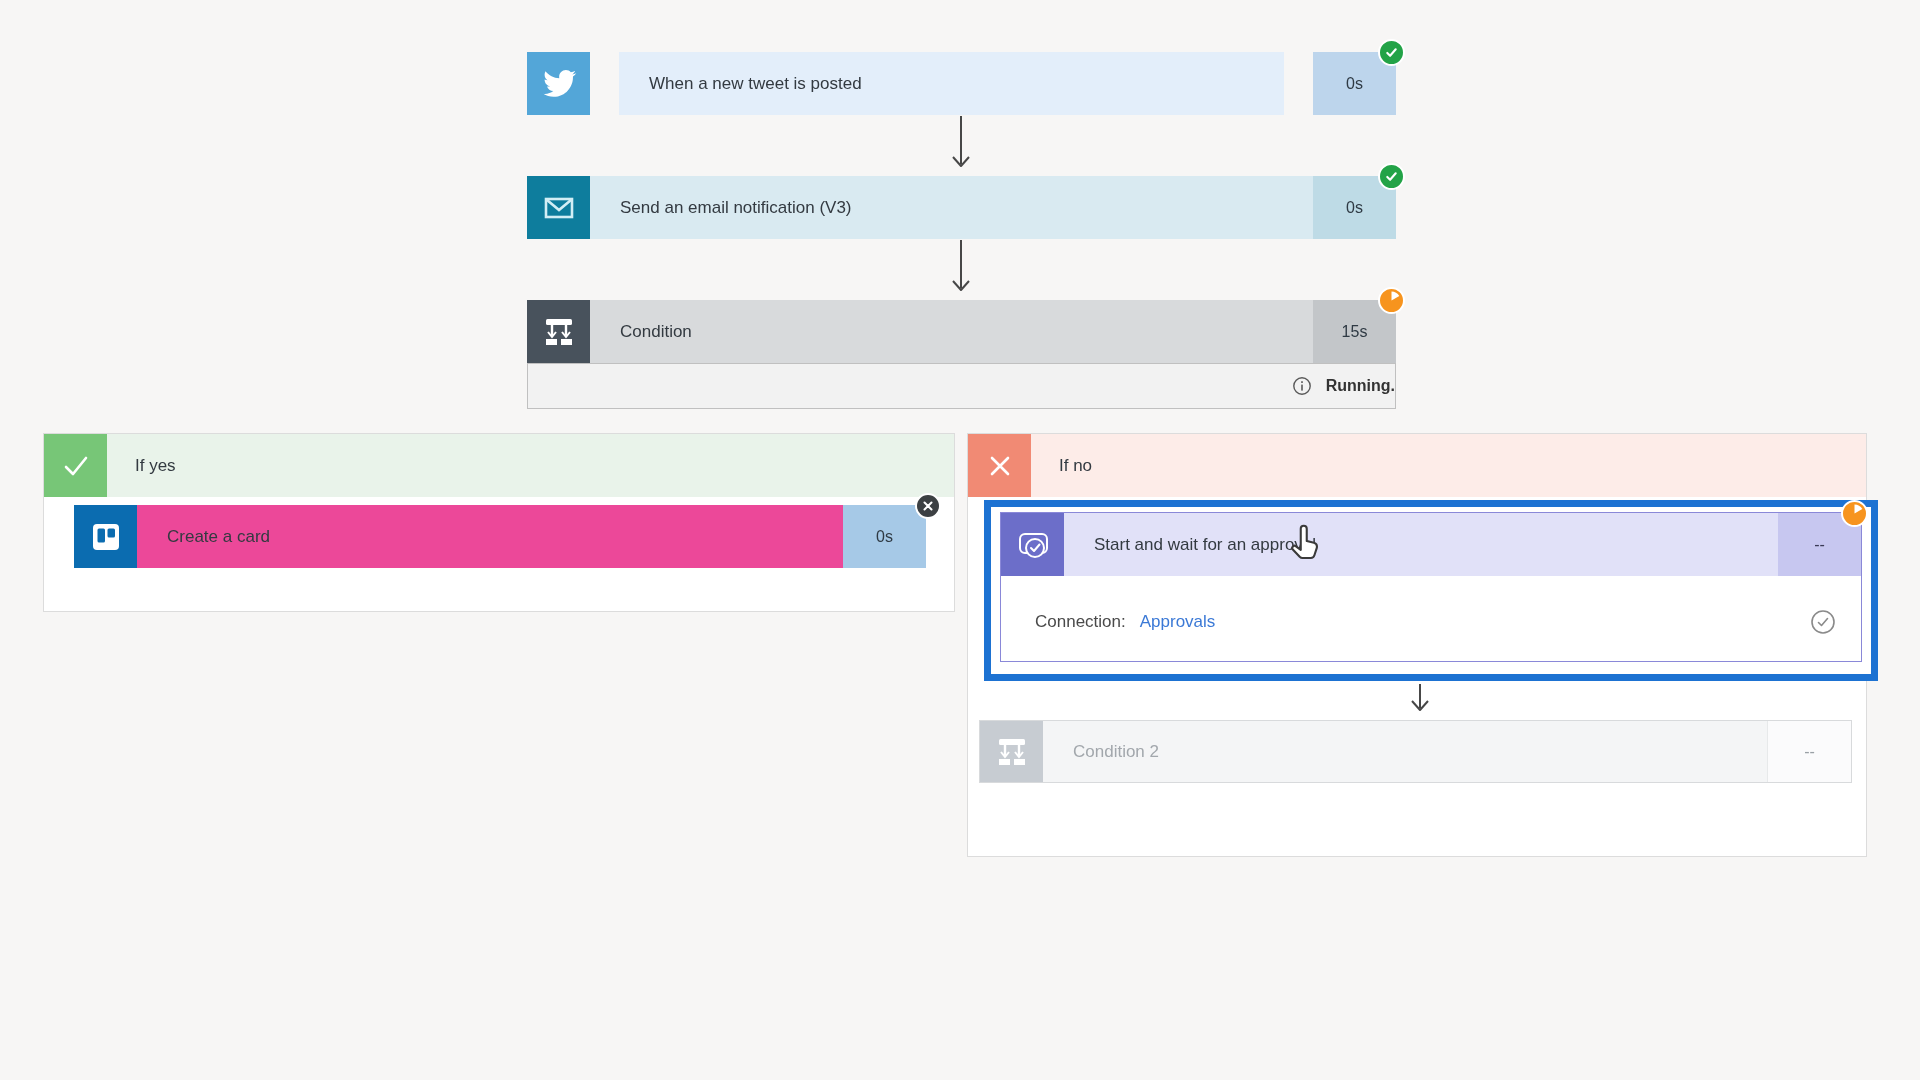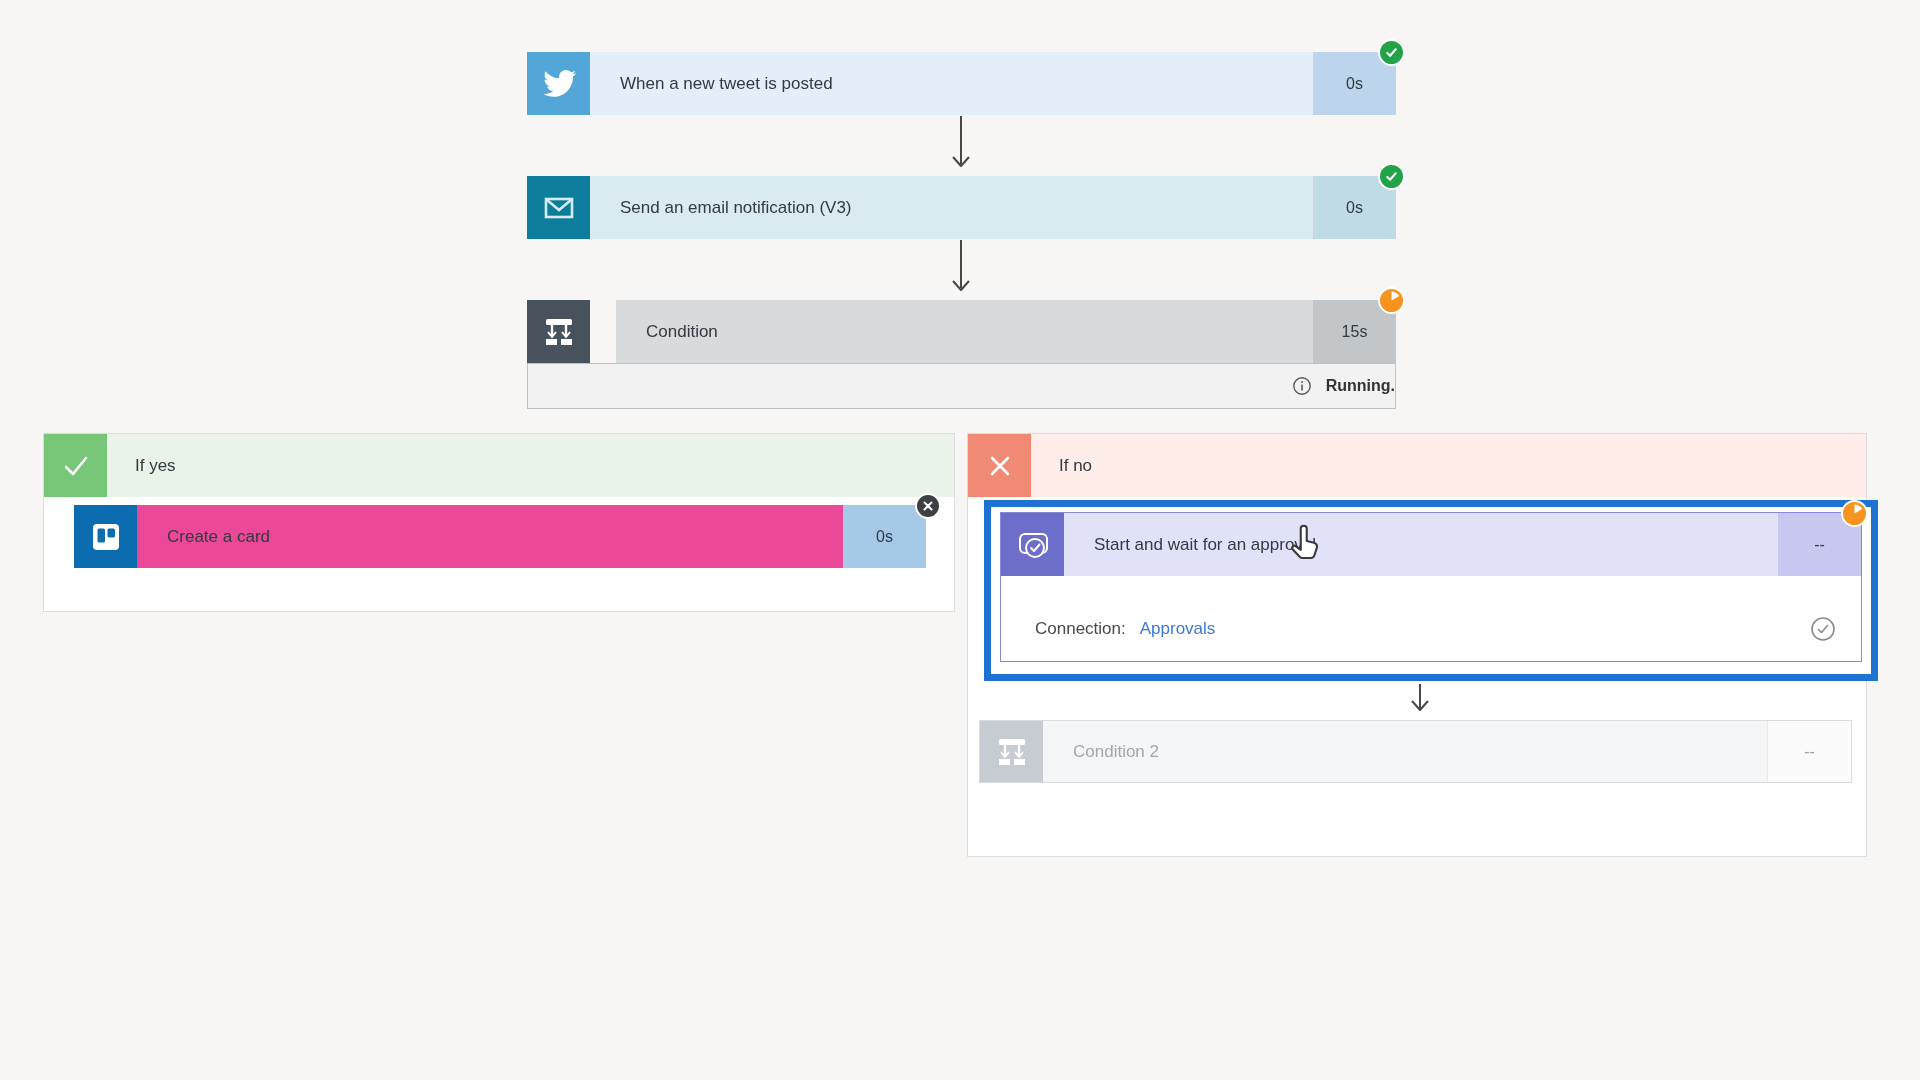--- a/index.html
+++ b/index.html
@@ -19,21 +19,21 @@
   .badge.close{background:#3c4043;border:2px solid #fff;width:26px;height:26px;top:-12px;right:-15px;}
 
   
   .card-tweet .tile{background:#53a6d8;}
   .card-tweet .nbody{background:#e3eefa;}
   .card-tweet .chip{background:#bdd5ec;}
   .card-email .tile{background:#0e7d9d;}
   .card-email .nbody{background:#d9eaf1;}
   .card-email .chip{background:#bedbe6;}
   .card-cond .tile{background:#48525c;}
-  .card-cond .nbody{background:#d8dadc;margin-left:26px;}
+  .card-cond .nbody{background:#d8dadc;}
   .card-cond .chip{background:#c3c6c9;}
   .status-row{
     position:absolute;background:#f2f2f2;border:1px solid #c0c0c0;box-sizing:border-box;
     display:flex;align-items:center;padding-left:30px;font-size:16px;justify-content:flex-end;
   }
   .status-row .stext{font-weight:bold;margin-left:14px;color:#333;}
 
   
   .branch{position:absolute;background:#fff;border:1px solid #dcdcdc;box-sizing:border-box;}
   .band{display:flex;align-items:stretch;height:63px;}
@@ -47,39 +47,39 @@
   .card-trello .nbody{background:#ec4899;}
   .card-trello .chip{background:#a6c9e7;}
 
   
   .selection{position:absolute;border:7px solid #1d72d2;box-sizing:border-box;background:#fff;}
   .inner-card{position:absolute;border:1px solid #8a88d8;box-sizing:border-box;background:#fff;}
   .approval-header{display:flex;align-items:stretch;height:63px;position:relative;}
   .approval-header .tile{background:#6c6ec9;}
   .approval-header .nbody{background:#e1e1f8;}
   .approval-header .chip{background:#c7c7f0;color:#3a3a55;}
-  .conn-row{display:flex;align-items:center;height:91px;padding:7px 24px 0 34px;font-size:17px;}
+  .conn-row{display:flex;align-items:center;height:91px;padding:0 24px 0 34px;font-size:17px;}
   .conn-label{color:#4a4a4a;}
   .conn-link{color:#3b79d6;margin-left:14px;}
   .conn-spacer{flex:1;}
 
   .card-cond2{border:1px solid #d8dadc;box-sizing:border-box;}
   .card-cond2 .tile{background:#c7ccd2;}
   .card-cond2 .nbody{background:#f4f5f6;color:#a2a7ac;}
   .card-cond2 .chip{background:#fbfbfc;color:#9aa0a5;border-left:1px solid #e7e9ea;}
 
   .arrow{position:absolute;}
   .cursor{position:absolute;}
 </style>
 </head>
 <body>
 
 <div class="stage">
 
-  <div class="node card-tweet" style="left:527px;top:52px;width:869px;height:63px;">
+  <div class="node card-tweet" style="left:527px;top:52px;width:869px;height:63px;gap:29px;">
     <div class="tile">
       <svg width="36" height="36" viewBox="0 0 24 24">
           <path fill="#ffffff" d="M23.4 4.8c-.8.4-1.7.6-2.6.8.9-.6 1.6-1.5 2-2.5-.9.5-1.9.9-2.9 1.1-.8-.9-2-1.5-3.3-1.5-2.5 0-4.5 2-4.5 4.5 0 .4 0 .7.1 1-3.7-.2-7-2-9.2-4.7-.4.7-.6 1.5-.6 2.3 0 1.6.8 2.9 2 3.7-.7 0-1.4-.2-2-.5v.1c0 2.2 1.6 4 3.6 4.4-.4.1-.8.2-1.2.2-.3 0-.6 0-.8-.1.6 1.8 2.2 3.1 4.2 3.1-1.5 1.2-3.5 1.9-5.6 1.9-.4 0-.7 0-1.1-.1 2 1.3 4.4 2 6.9 2 8.3 0 12.9-6.9 12.9-12.9v-.6c.9-.6 1.7-1.4 2.3-2.3z"></path>
         </svg>
     </div>
     <div class="nbody">When a new tweet is posted</div>
     <div class="chip">0s</div>
     <div class="badge green">
       <svg width="15" height="15" viewBox="0 0 16 16">
           <path d="M3.5 8.5 L6.5 11.5 L12.5 4.5" stroke="#fff" stroke-width="2.2" fill="none" stroke-linecap="round" stroke-linejoin="round"></path>

